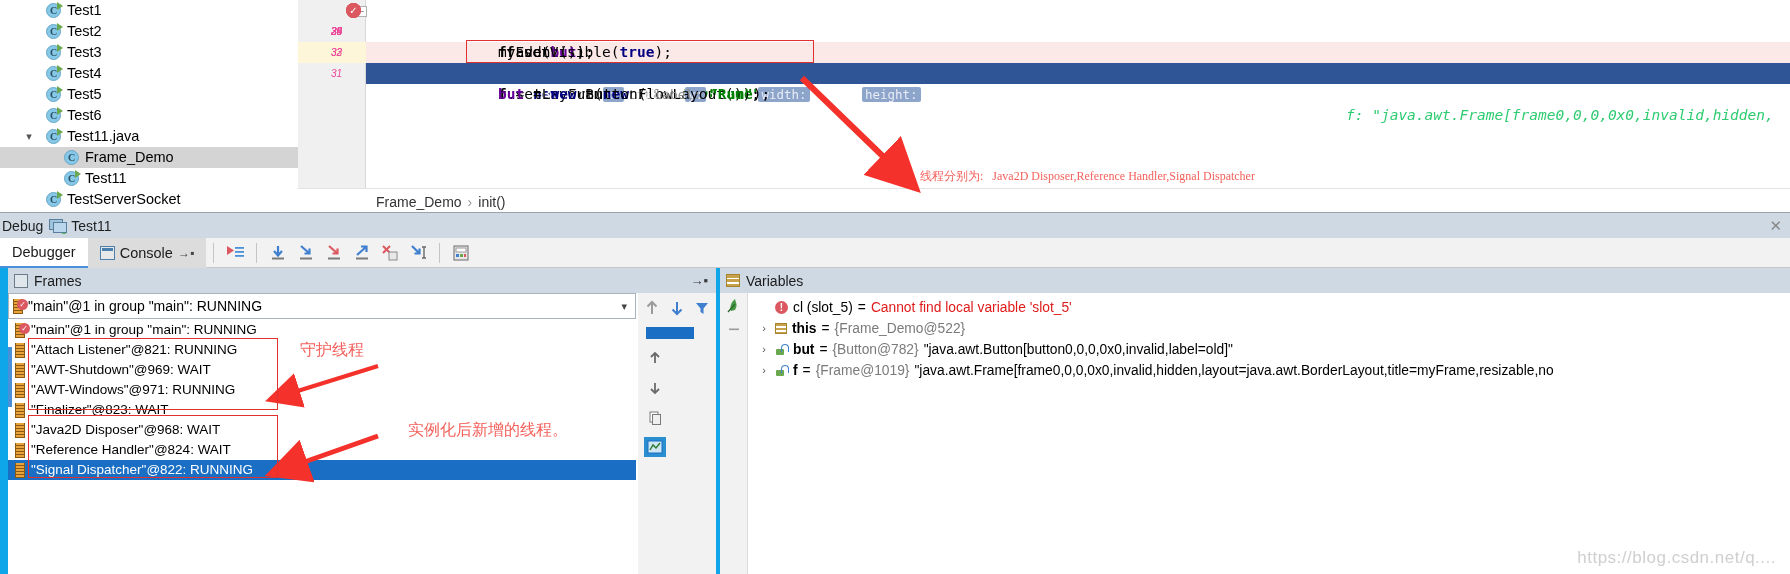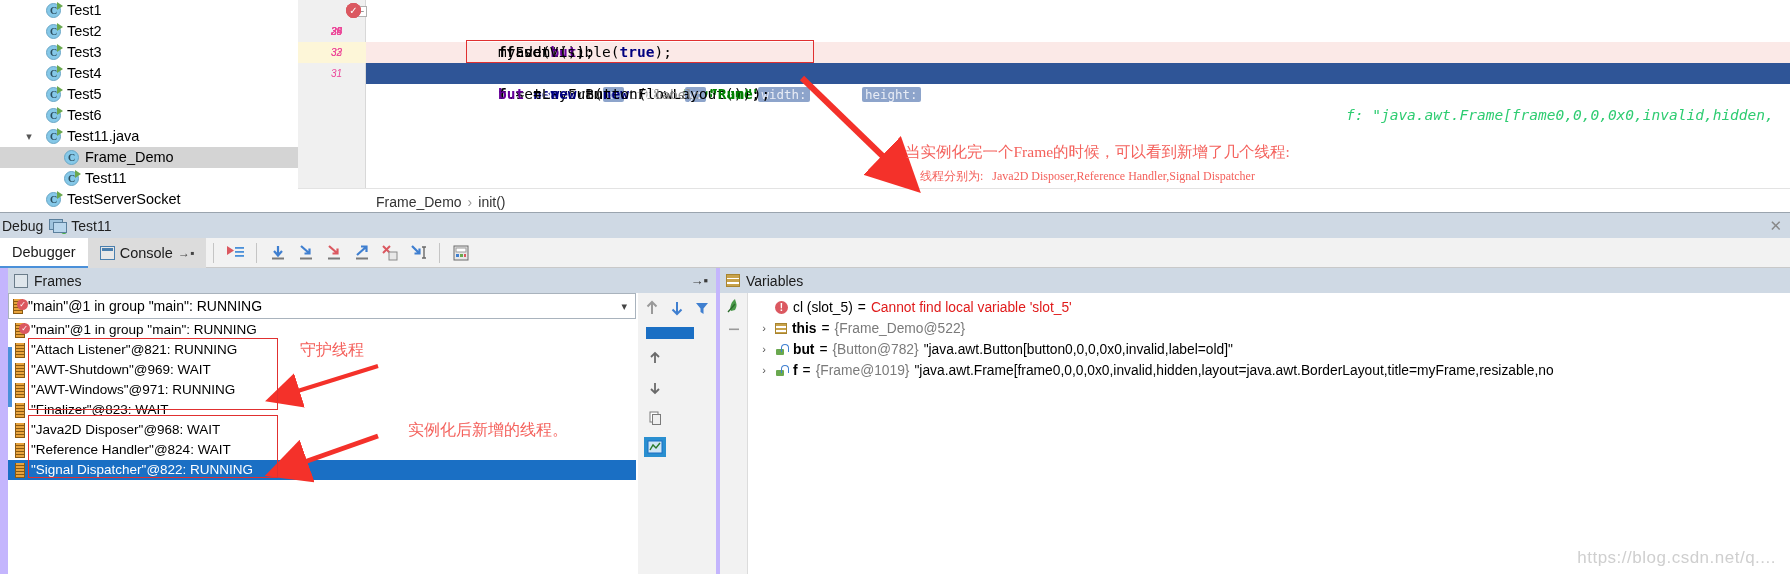--- a/index.html
+++ b/index.html
@@ -99,21 +99,21 @@
     position:absolute; left:298px; top:188px; width:1492px; height:27px;
     background:#ffffff; border-top:1px solid #e3e3e3;
     display:flex; align-items:center; padding-left: 78px;
     font-size:14px; color:#333; gap:6px;
   }
   .breadcrumb .crumb-sep { color:#999; }
 
   
   .debug-win {
     position:absolute; left:0; top:212px; width:1790px; height:362px;
-    background:#c4b5fd; border-top:1px solid #9aa4ae;
+    background:#0ea5e9; border-top:1px solid #9aa4ae;
   }
   .debug-titlebar {
     position:absolute; left:0; top:0; width:100%; height:25px;
     background:#cfd9e4; display:flex; align-items:center;
     font-size:14px; color:#1f1f1f; padding-left:2px;
   }
   .dt-label { margin-right:6px; }
   .ico-runconf {
     width:17px; height:15px; margin-right:5px; position:relative; flex:none;
   }
@@ -648,21 +648,20 @@
         <path d="M0,0 L9,4.5 L0,9 z" fill="#f4312a"></path>
       </marker>
     </defs>
     <line x1="802" y1="78" x2="895" y2="168" stroke="#f4312a" stroke-width="6" marker-end="url(#ah)"></line>
 
     <line x1="378" y1="366" x2="288" y2="394" stroke="#f4312a" stroke-width="4" marker-end="url(#ah)"></line>
 
     <line x1="378" y1="436" x2="293" y2="466" stroke="#f4312a" stroke-width="5" marker-end="url(#ah)"></line>
   </svg>
 
-  <div class="anno-text" style="left:905px; top:142px; font-size:15.5px;">当实例化完一个Frame的时候，可以看到新增了几个线程:</div>
   <div class="anno-text" style="left:920px; top:168px; font-size:12px;">线程分别为:   Java2D Disposer,Reference Handler,Signal Dispatcher</div>
 
   <div class="anno-text" style="left:300px; top:340px; font-size:16px;">守护线程</div>
   <div class="anno-text" style="left:408px; top:420px; font-size:16px;">实例化后新增的线程。</div>
 
   <div class="anno-box" style="left:28px; top:338px; width:250px; height:72px;"></div>
   <div class="anno-box" style="left:28px; top:415px; width:250px; height:63px;"></div>
 
   <div class="watermark">https://blog.csdn.net/q....</div>
 </div>

